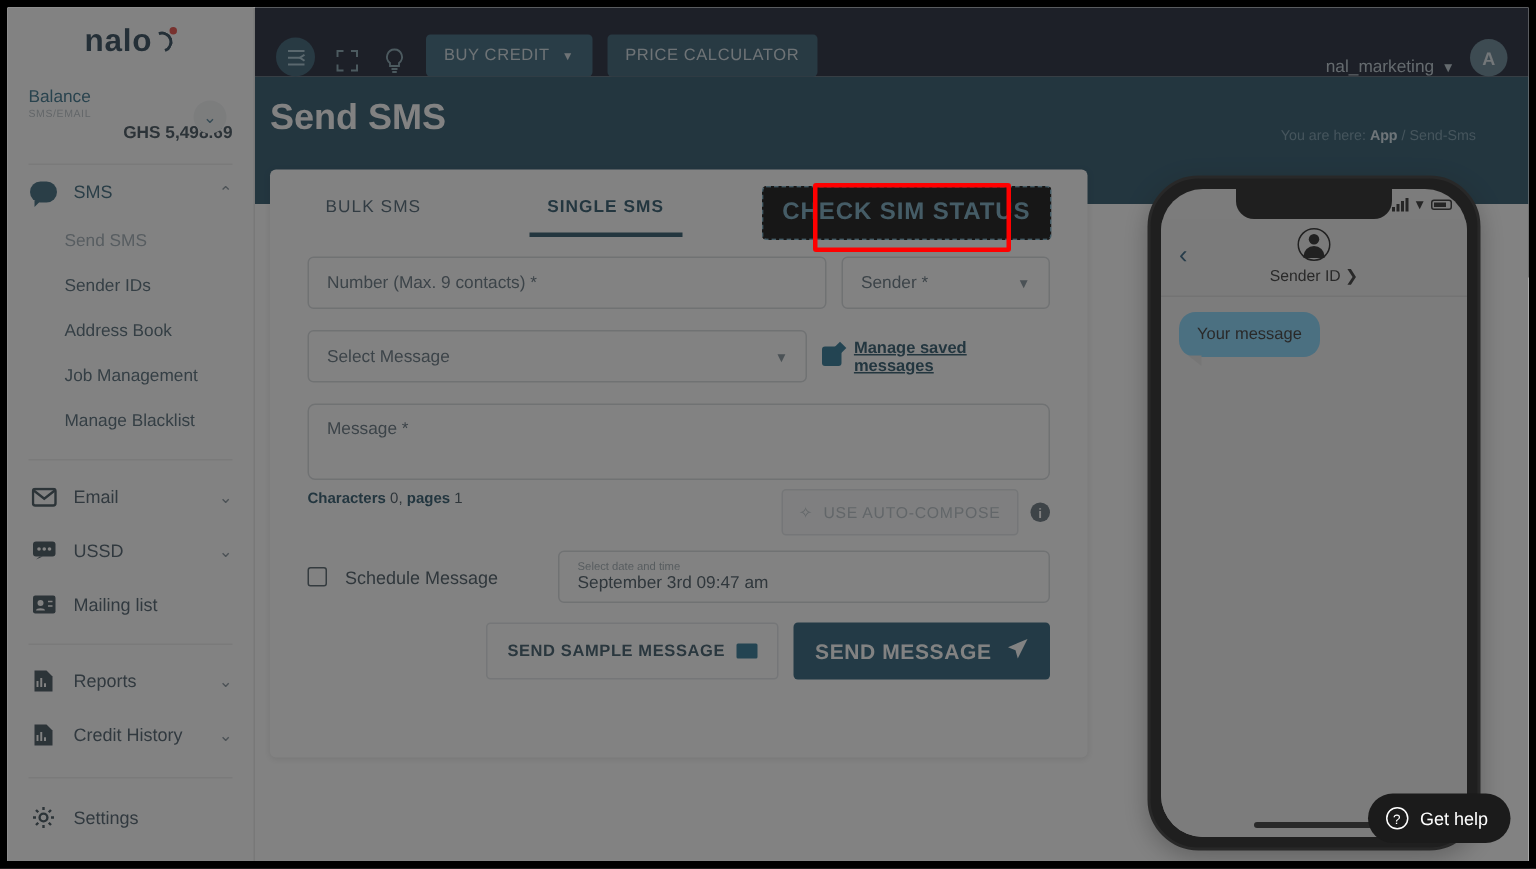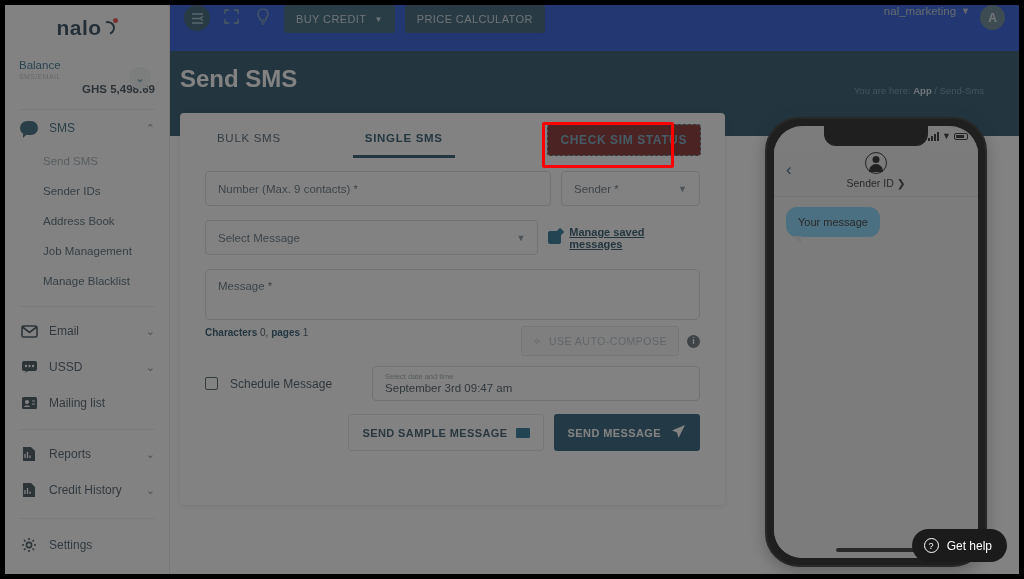--- a/index.html
+++ b/index.html
@@ -76,21 +76,21 @@
   }
   .icon-bubble:after{
     content:""; position:absolute; left:3px; bottom:-3px;
     border-left:4px solid #2f5e74; border-bottom:4px solid transparent;
   }
   .svgic { stroke:#33454f; fill:none; stroke-width:1.6; }
 
   
   #topbar {
     position:absolute; left:165px; top:0; right:0; height:46px;
-    background:#1d4ed8; display:flex; align-items:flex-start; padding:0 14px; gap:10px;
+    background:#0f172a; display:flex; align-items:flex-end; padding:0 14px; gap:10px;
     z-index: 4;
   }
   .tb-icon { width:22px;height:22px; display:flex;align-items:center;justify-content:center; cursor:pointer;}
   .tb-btn {
     background:#2c5b72; color:#cfdbe2; border:none;
     font-size:11px; letter-spacing:.4px; padding:8px 12px; border-radius:3px;
     cursor:pointer; display:flex; align-items:center; gap:8px;
     font-family:"Liberation Sans", sans-serif;
   }
   .tb-btn.outline { background:#2a5369; }
@@ -137,22 +137,22 @@
     font-size:11.5px; letter-spacing:.7px; color:#41596a; padding: 14px 12px;
     cursor:pointer; position:relative;
   }
   .tab.active { color:#1d4a60; font-weight:600; }
   .tab.active:after {
     content:""; position:absolute; left:0; right:0; bottom:0; height:3px; background:#1d4a60;
   }
   .tab:nth-child(2){ margin-left: 60px; }
   .sim-btn {
     position:absolute; right:24px; top:11px;
-    border:1px dashed #6ea5bd; color:#6ea5bd; background:#7f1d1d;
-    font-size:12px; letter-spacing:.6px; font-weight:700;
+    border:1px dashed #6ea5bd; color:#6ea5bd; background:#000000;
+    font-size:16px; letter-spacing:.6px; font-weight:700;
     padding:8px 13px; border-radius:3px; cursor:pointer;
     font-family:"Liberation Sans", sans-serif;
   }
   #sim-highlight {
     position:absolute; left:537px; top:117px; width:132px; height:46px;
     border:3px solid #ff0000; border-radius:2px; z-index:8; pointer-events:none;
   }
 
   .form { padding: 8px 25px 0 25px; }
   .row { display:flex; gap:10px; margin-bottom:14px; }
@@ -200,21 +200,21 @@
   .datefld .val { font-size:11.5px; color:#3c4d58; margin-top:1px;}
   .send-row { display:flex; justify-content:flex-end; gap:10px; margin-top:13px; }
   .btn-sample {
     border:1px solid #dfe3e6; background:#fff; color:#2e4d5e;
     font-size:11px; letter-spacing:.4px; font-weight:600; padding:10px 13px; border-radius:3px;
     display:flex; align-items:center; gap:8px; cursor:pointer;
     font-family:"Liberation Sans", sans-serif;
   }
   .btn-send {
     border:none; background:#1d5570; color:#fff;
-    font-size:11px; letter-spacing:.4px; font-weight:600; padding:10px 14px; border-radius:3px;
+    font-size:14px; letter-spacing:.4px; font-weight:600; padding:10px 14px; border-radius:3px;
     display:flex; align-items:center; gap:10px; cursor:pointer;
     font-family:"Liberation Sans", sans-serif;
   }
   .env-ic { width:14px;height:10px;background:#1d6d8c;border-radius:1px; }
 
   
   #phone {
     position:absolute; left:760px; top:112px;
     width:222px; height:450px;
     background:#141414; border-radius:34px;

